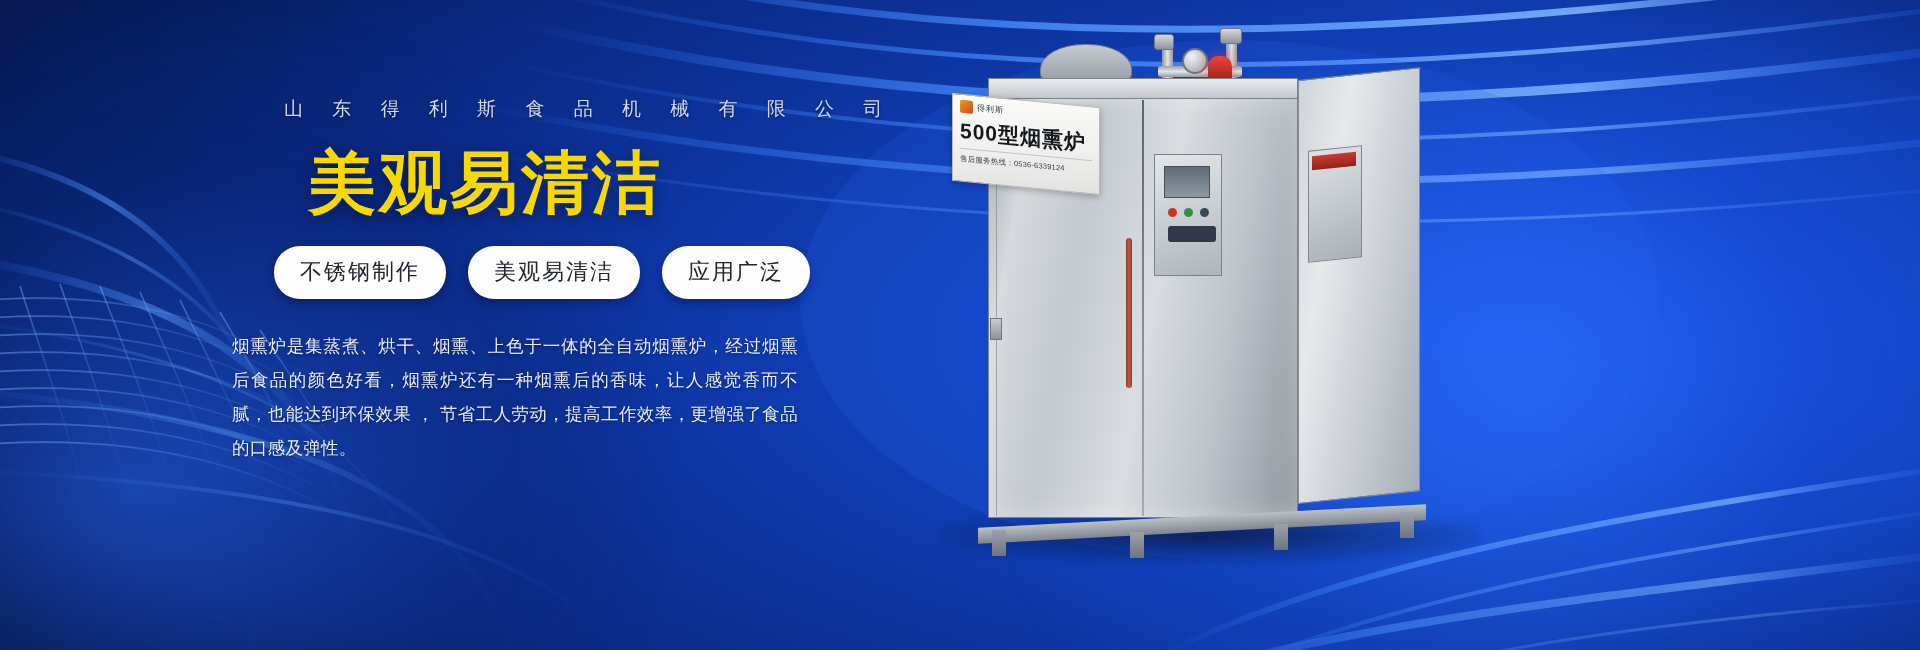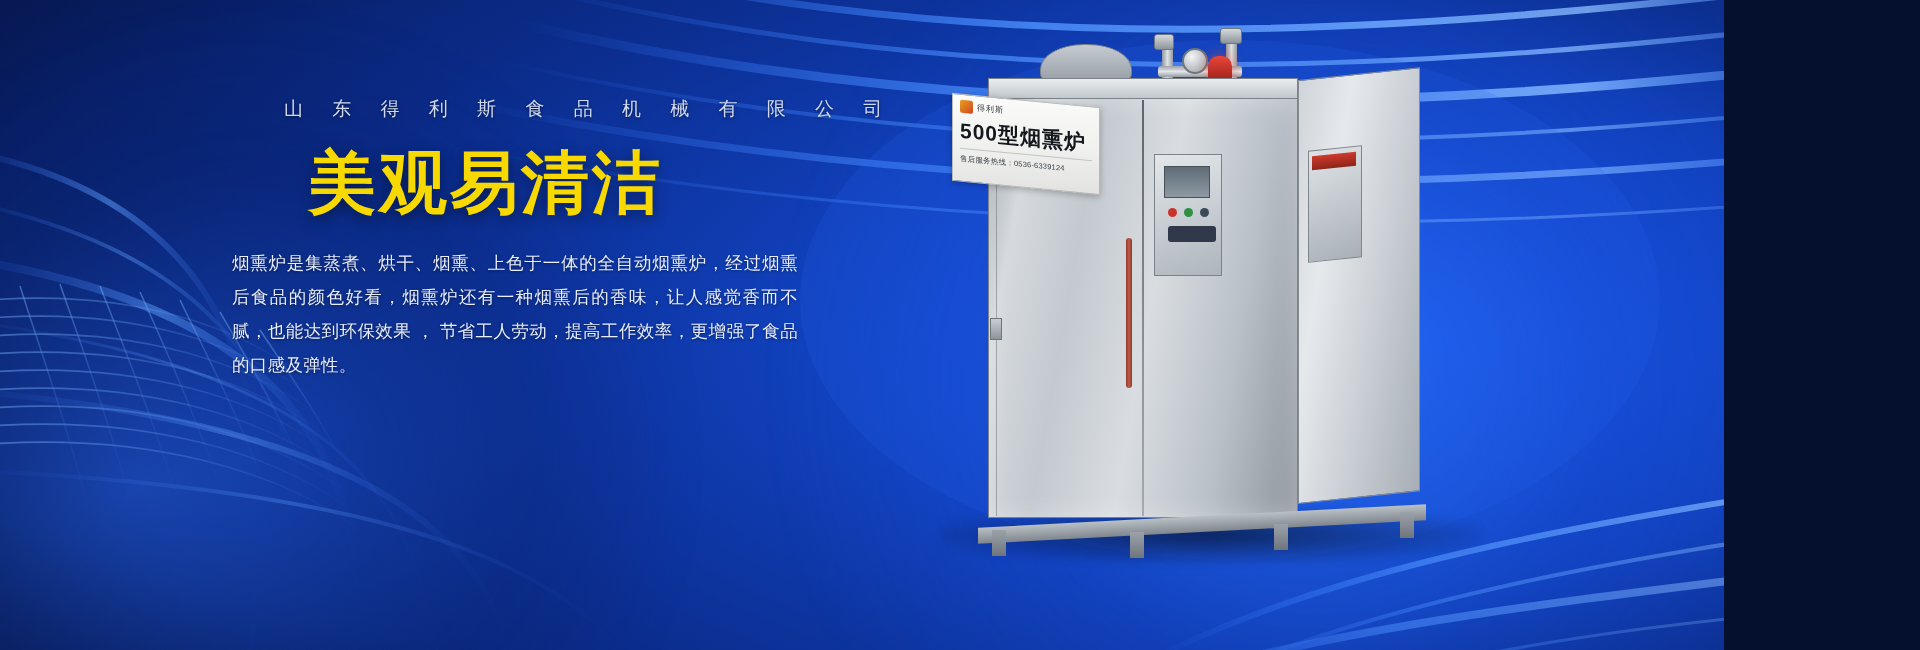--- a/index.html
+++ b/index.html
@@ -2,21 +2,21 @@
 <html><head>
 <meta charset="utf-8">
 <title>Banner</title>
 <style>
   * { margin:0; padding:0; box-sizing:border-box; }
   html,body { background:#05102e; }
   body { font-family:"Liberation Sans","DejaVu Sans",sans-serif; }
 
   .banner{
     position:relative;
-    width:1724px; height:650px;
+    width:1920px; height:650px;
     overflow:hidden;
     background:
       radial-gradient(120% 140% at 78% 52%, #1a56e8 0%, #1244c4 22%, #0b2d8e 48%, #071c5e 72%, #04102f 100%),
       linear-gradient(115deg,#04102c 0%,#0a2570 35%,#1347cc 70%,#0a2a82 100%);
   }
 
   
   .bg-layer{ position:absolute; inset:0; pointer-events:none; }
 
   .glow-right{
@@ -339,20 +339,25 @@
 
     <div class="vignette"></div>
   </div>
 
   <div class="content">
 
     <div class="company">山 东 得 利 斯 食 品 机 械 有 限 公 司</div>
 
     <h1 class="headline">美观易清洁</h1>
 
+    <div class="badges">
+      <span class="badge">不锈钢制作</span>
+      <span class="badge">美观易清洁</span>
+      <span class="badge">应用广泛</span>
+    </div>
 
     <p class="desc">烟熏炉是集蒸煮、烘干、烟熏、上色于一体的全自动烟熏炉，经过烟熏后食品的颜色好看，烟熏炉还有一种烟熏后的香味，让人感觉香而不腻，也能达到环保效果 ， 节省工人劳动，提高工作效率，更增强了食品的口感及弹性。</p>
   </div>
 
   <div class="product">
     <div class="prod-shadow"></div>
 
     <div class="pipe-v" style="left:232px; top:6px;  height:46px;"></div>
     <div class="pipe-v" style="left:296px; top:0px;  height:54px;"></div>
     <div class="pipe-h" style="left:228px; top:28px; width:84px;"></div>

